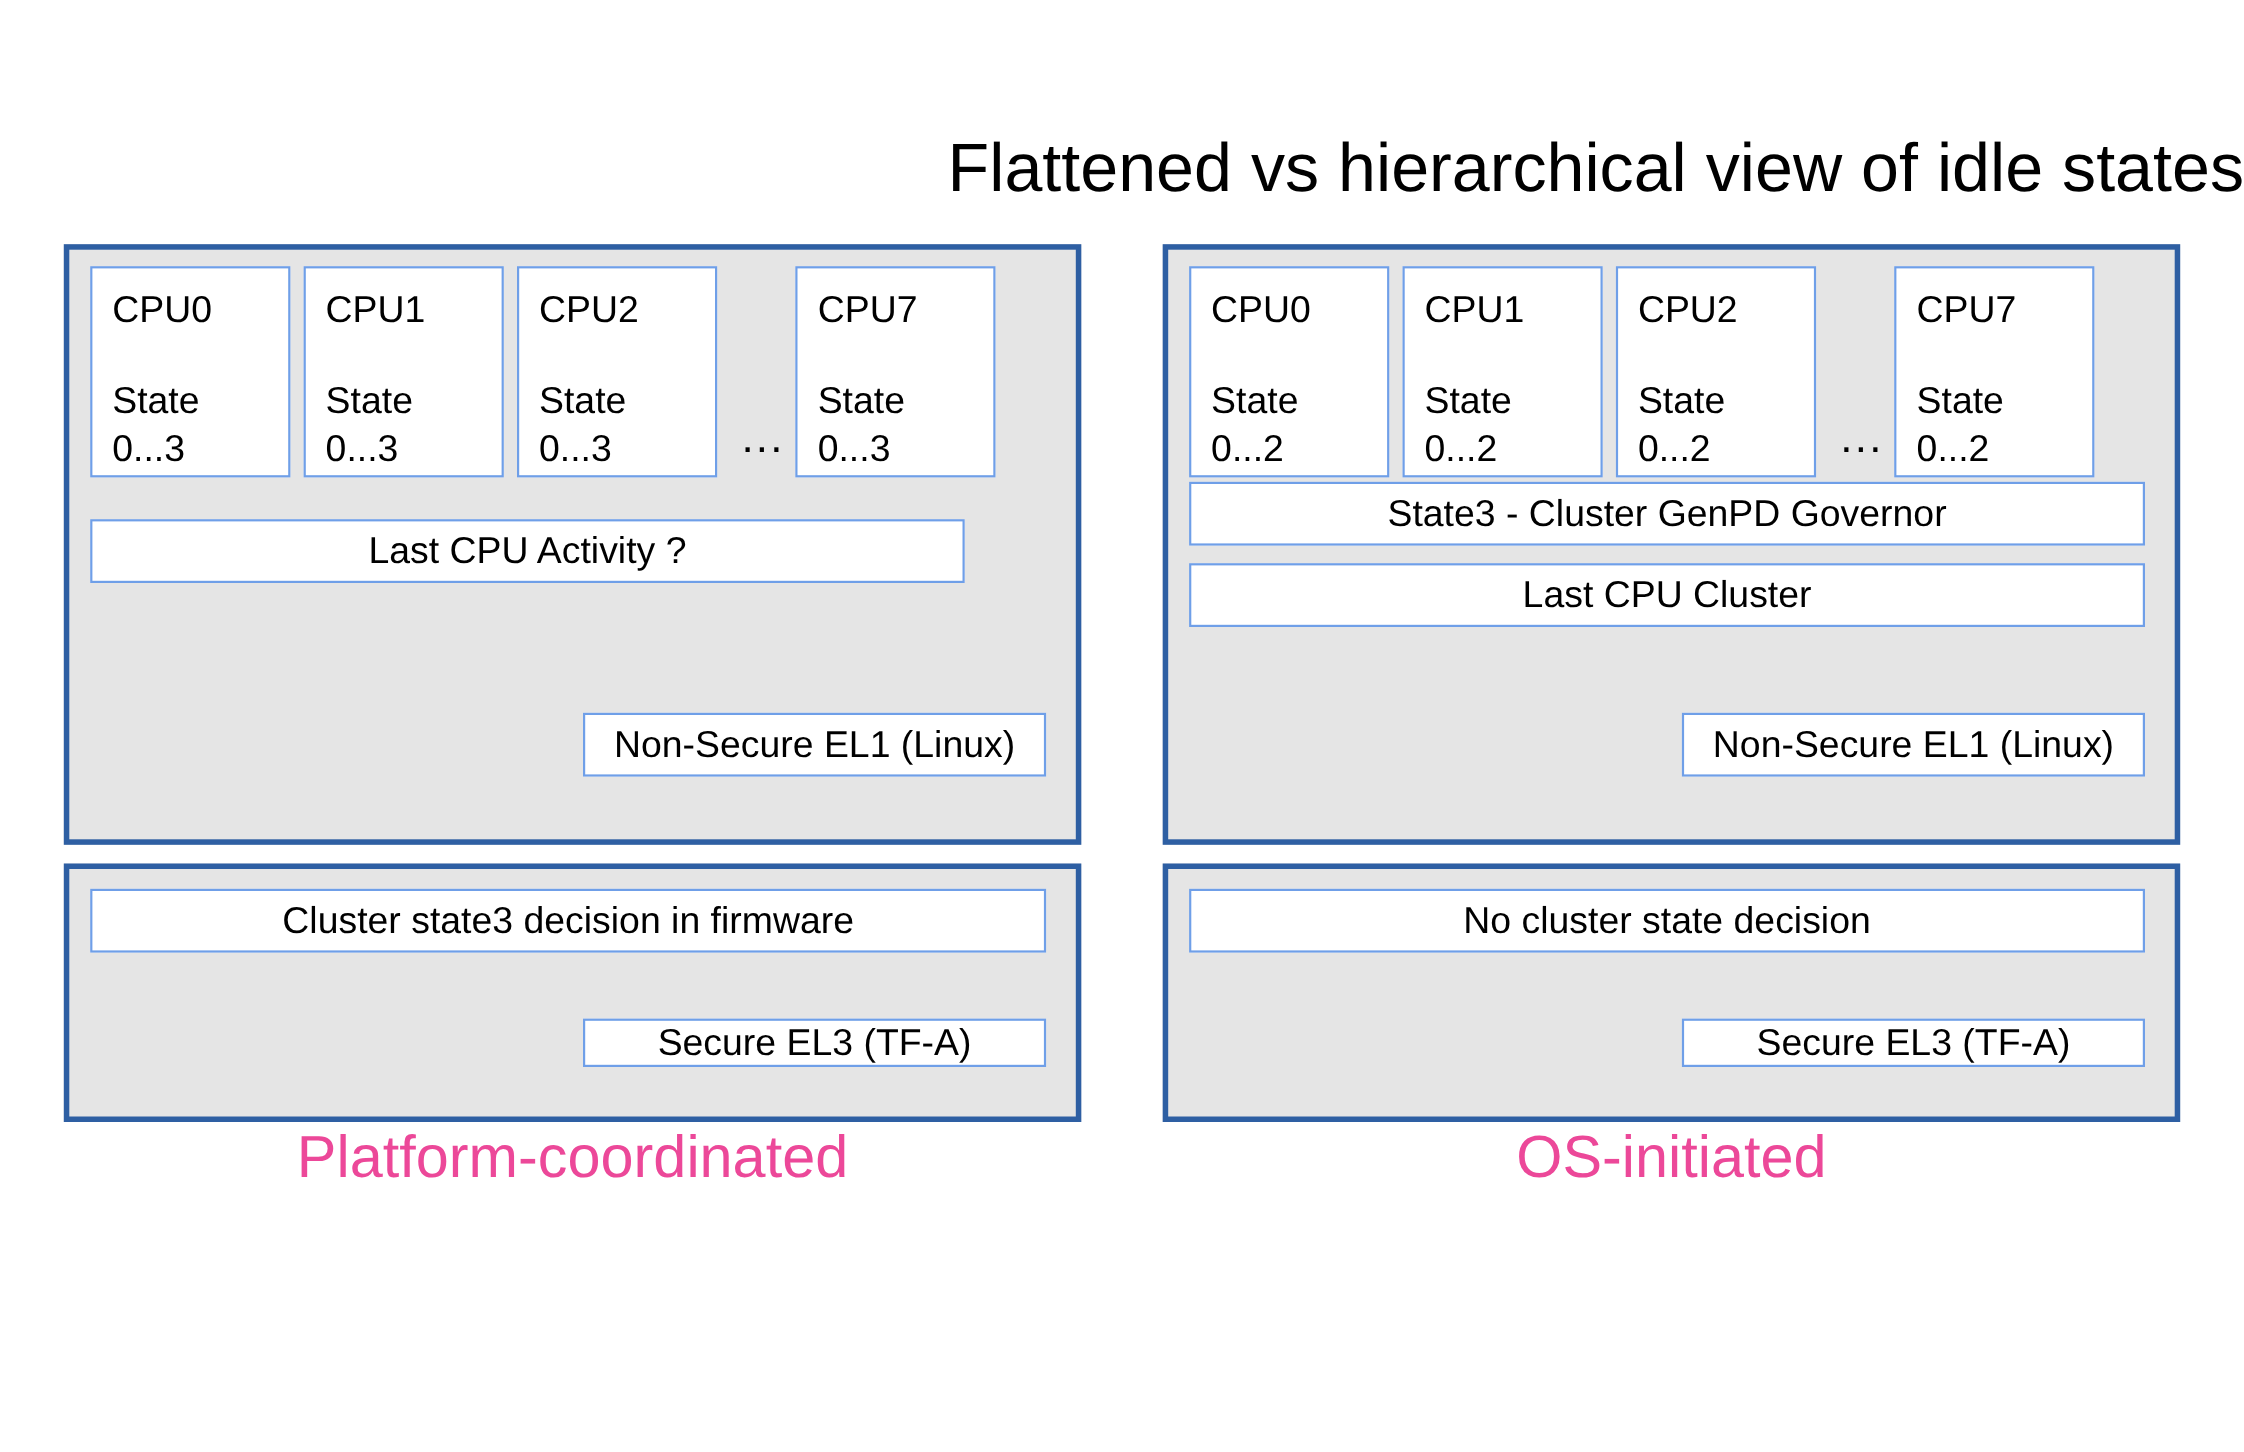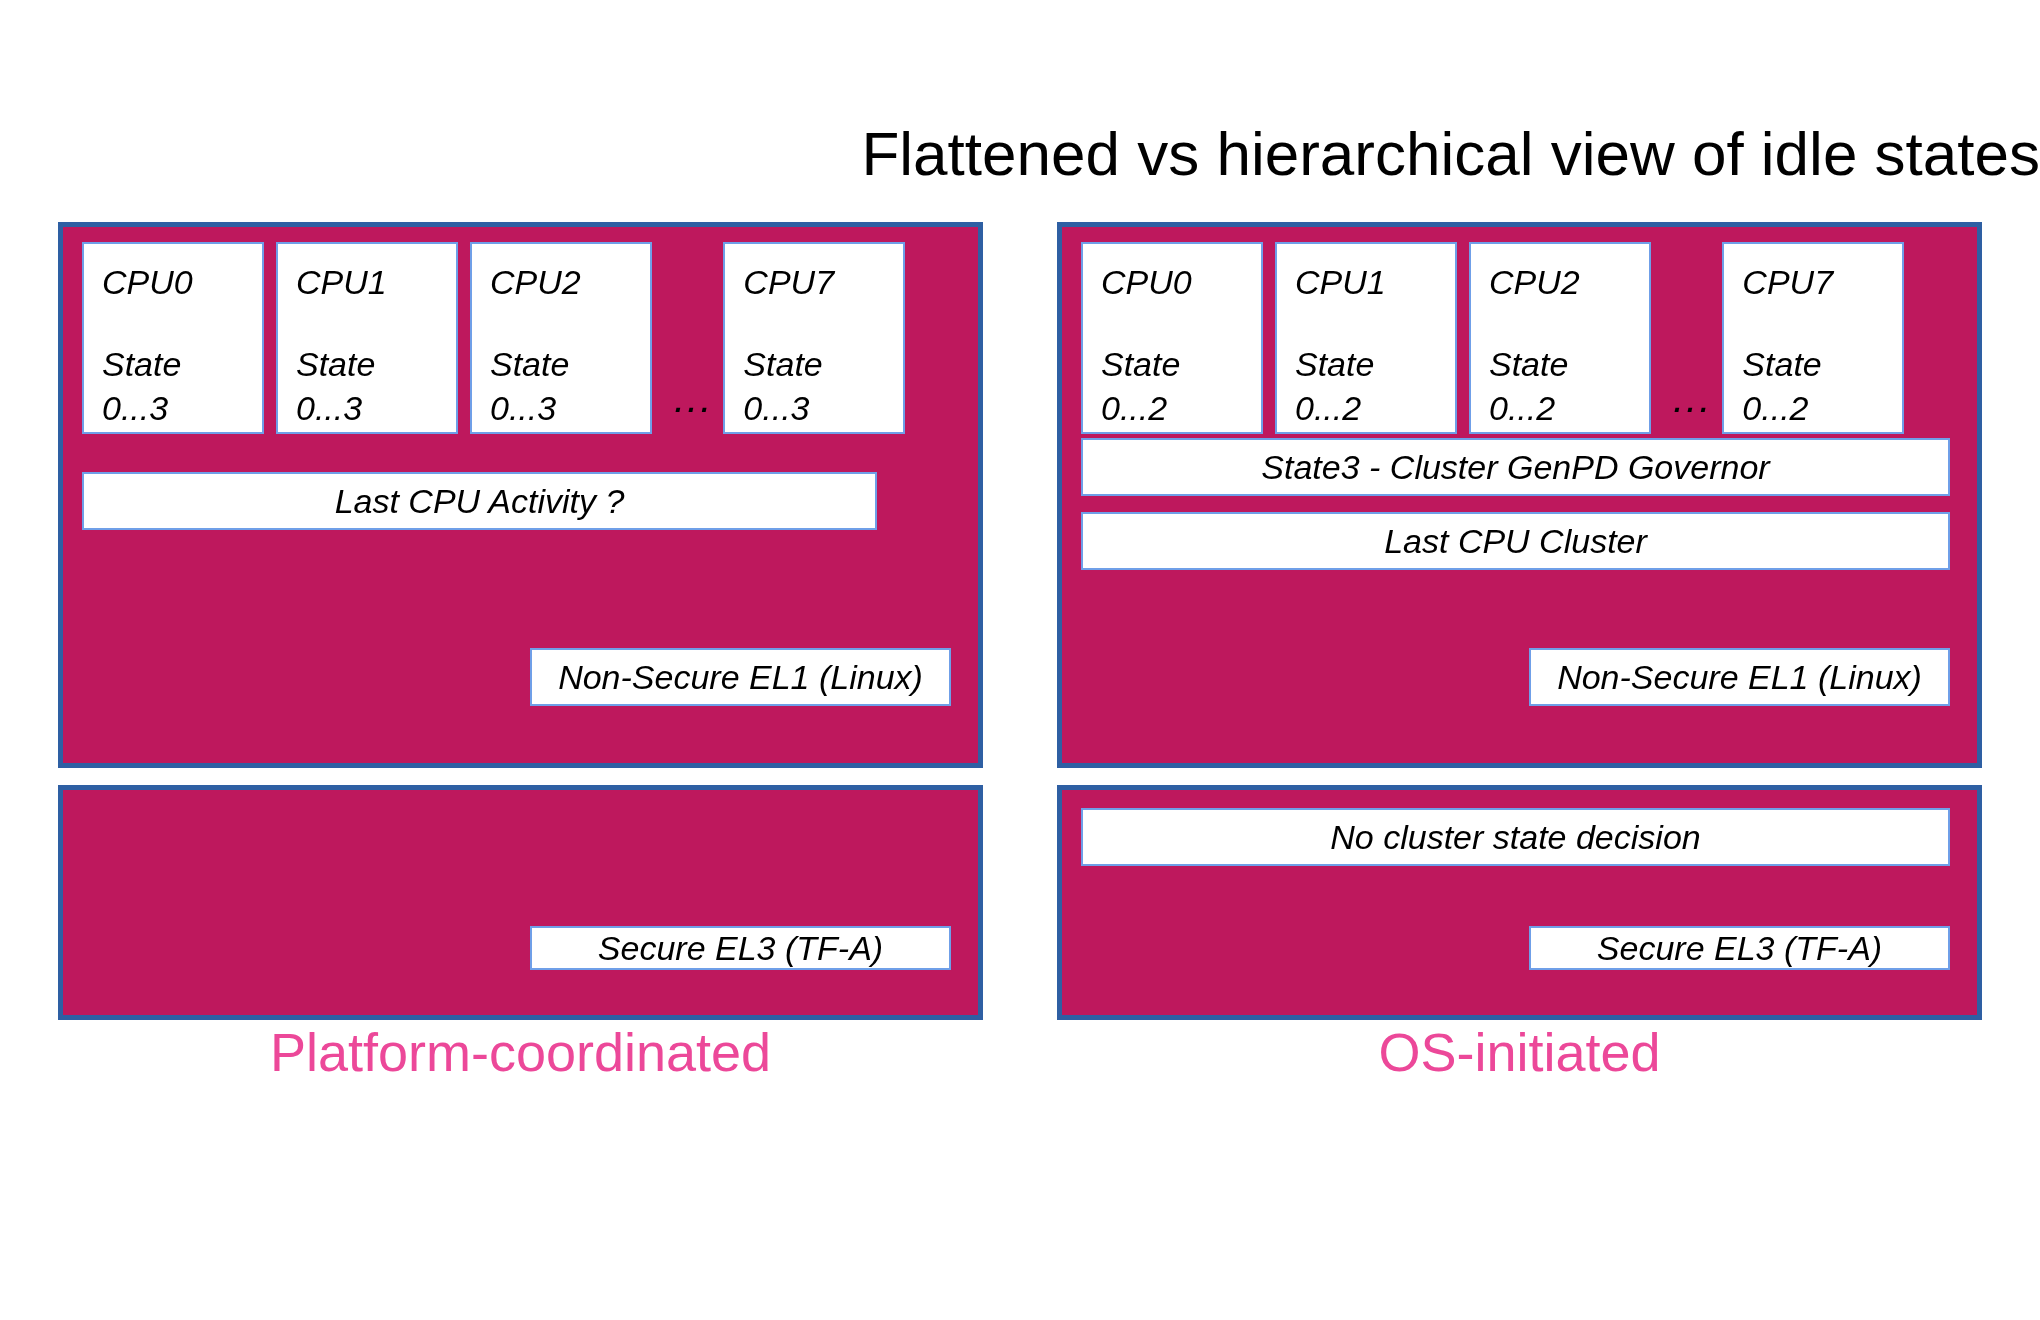--- a/index.html
+++ b/index.html
@@ -45,23 +45,22 @@
     top: 222px;
     width: 925px;
   }
   .column.left  { left: 58px; }
   .column.right { left: 1057px; }
 
   
   .panel {
     box-sizing: border-box;
     border: 5px solid #2e5fa3;
-    background: #be185d;
+    background: #e5e5e5;
     position: relative;
-    font-style: italic;
   }
   .panel.os-panel {
     height: 546px;
   }
   .panel.fw-panel {
     height: 235px;
     margin-top: 17px;
   }
 
   
@@ -217,20 +216,21 @@
 
       </div>
 
       <div class="bar left-lastcpu">Last CPU Activity ?</div>
 
       <div class="bar left-nsel1">Non-Secure EL1 (Linux)</div>
 
     </div>
 
     <div class="panel fw-panel">
+      <div class="bar fw-decision">Cluster state3 decision in firmware</div>
       <div class="bar fw-el3">Secure EL3 (TF-A)</div>
     </div>
 
   </div>
 
   <div class="caption left">Platform-coordinated</div>
 
   <div class="column right">
 
     <div class="panel os-panel">

